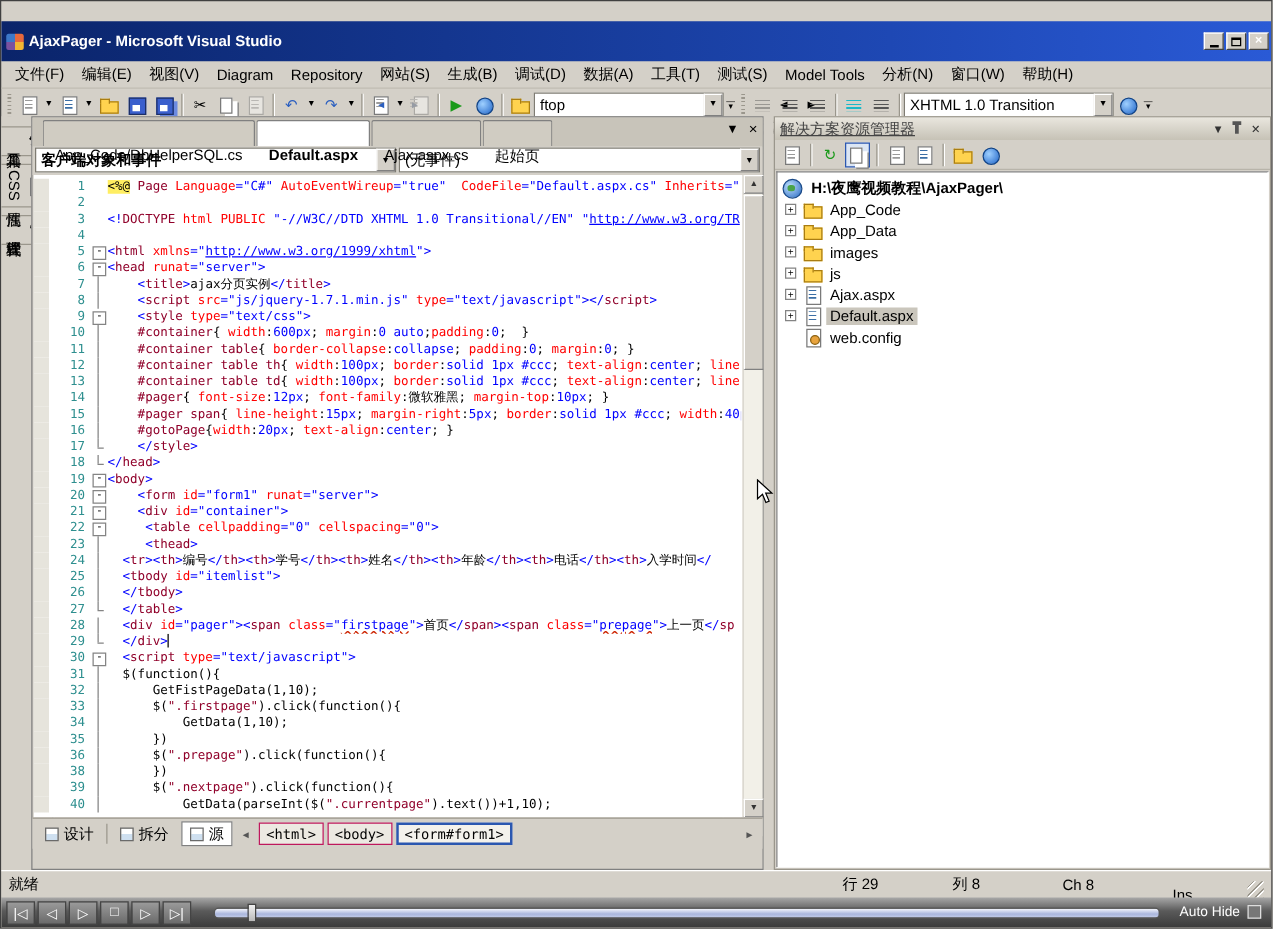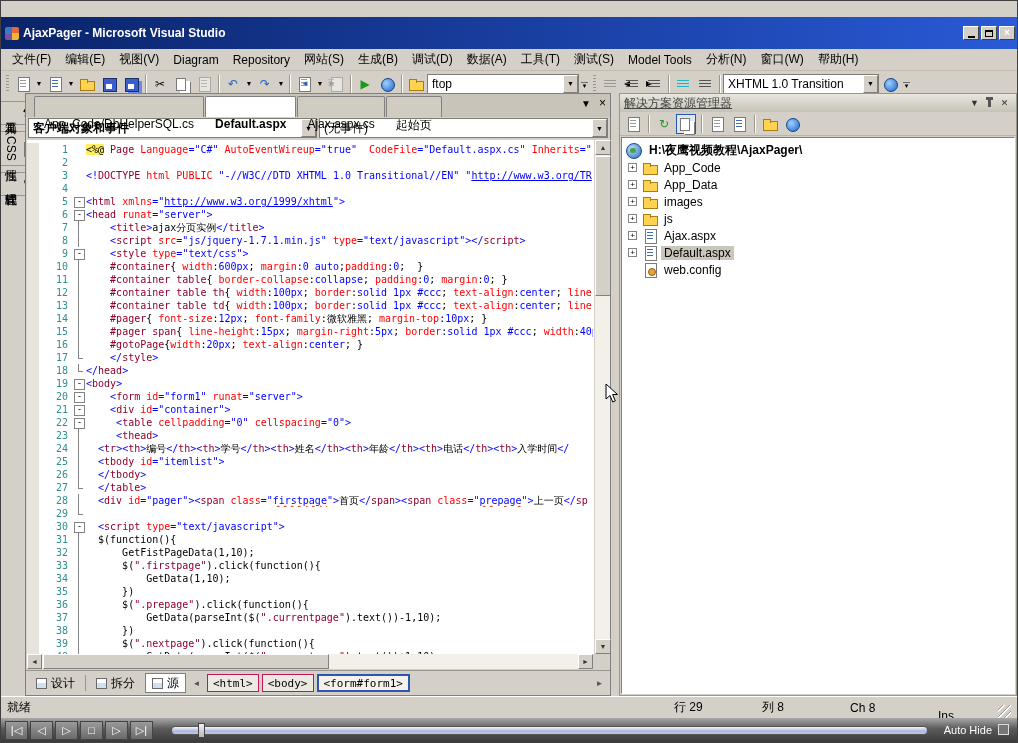--- a/index.html
+++ b/index.html
@@ -102,21 +102,21 @@
   
   .vscroll{position:absolute;right:0;top:46px;bottom:41px;width:16px;background:#f2f0e8;border-left:1px solid #d4d0c8;}
   .hscroll{position:absolute;left:1px;right:17px;bottom:26px;height:15px;background:#f2f0e8;}
   .scorner{position:absolute;right:0;bottom:26px;width:16px;height:15px;background:#d4d0c8;}
   .sbtn{position:absolute;background:#d4d0c8;border:1px solid;border-color:#fff #808080 #808080 #fff;
         display:flex;align-items:center;justify-content:center;font-size:7px;color:#333;}
   .vscroll .sbtn{width:16px;height:15px;left:0;}
   .hscroll .sbtn{width:15px;height:15px;top:0;}
   .sthumb{position:absolute;background:#d4d0c8;border:1px solid;border-color:#fff #808080 #808080 #fff;}
   
-  .viewbar{position:absolute;left:0;right:0;bottom:0;height:25px;background:#d4d0c8;border-top:1px solid #9a968c;
+  .viewbar{position:absolute;left:0;right:0;bottom:16px;height:25px;background:#d4d0c8;border-top:1px solid #9a968c;
            display:flex;align-items:center;padding:0 4px;gap:4px;}
   .vbtn{display:flex;align-items:center;gap:4px;padding:2px 6px;height:20px;}
   .vbtn .vico{width:11px;height:11px;border:1px solid #6a6a6a;background:linear-gradient(#fff 50%,#cfe0f0 50%);}
   .vbtn.pressed{background:#fff;border:1px solid #808080;}
   .vsep{width:1px;height:16px;background:#9a968c;}
   .navarr{width:13px;height:18px;display:flex;align-items:center;justify-content:center;font-size:8px;color:#555;}
   .crumb{font-family:"DejaVu Sans Mono","Liberation Mono",monospace;font-size:11px;padding:1px 5px;height:18px;
          display:flex;align-items:center;background:#ece9e2;border:1px solid #be185d;}
   .crumb.sel{border:2px solid #2b57b0;background:#f4f2ec;}
   .crumb-right{margin-left:auto;}
@@ -280,21 +280,21 @@
         <span class="ico lines">▸</span>
       </span>
     <span class="sep"></span>
     <span class="tbtn">
         <span class="ico lines cy"></span>
       </span>
     <span class="tbtn">
         <span class="ico lines"></span>
       </span>
     <span class="sep"></span>
-    <span class="combo" style="width:156px">
+    <span class="combo" style="width:168px">
       <span class="cval">XHTML 1.0 Transition</span>
       <span class="cbtn">▼</span>
     </span>
     <span class="tbtn">
         <span class="ico globe"></span>
       </span>
     <span class="ovf">
         <i>—</i>
         <i>▾</i>
       </span>
@@ -436,29 +436,28 @@
             <div class="cl"><span class="ln">19</span><span class="fold box"></span><span class="ct"><span class="c-d">&lt;</span><span class="c-m">body</span><span class="c-d">&gt;</span></span></div>
             <div class="cl"><span class="ln">20</span><span class="fold box"></span><span class="ct"><span class="c-k">    </span><span class="c-d">&lt;</span><span class="c-m">form</span><span class="c-k"> </span><span class="c-r">id</span><span class="c-d">="form1"</span><span class="c-k"> </span><span class="c-r">runat</span><span class="c-d">="server"&gt;</span></span></div>
             <div class="cl"><span class="ln">21</span><span class="fold box"></span><span class="ct"><span class="c-k">    </span><span class="c-d">&lt;</span><span class="c-m">div</span><span class="c-k"> </span><span class="c-r">id</span><span class="c-d">="container"&gt;</span></span></div>
             <div class="cl"><span class="ln">22</span><span class="fold box"></span><span class="ct"><span class="c-k">     </span><span class="c-d">&lt;</span><span class="c-m">table</span><span class="c-k"> </span><span class="c-r">cellpadding</span><span class="c-d">="0"</span><span class="c-k"> </span><span class="c-r">cellspacing</span><span class="c-d">="0"&gt;</span></span></div>
             <div class="cl"><span class="ln">23</span><span class="fold line"></span><span class="ct"><span class="c-k">     </span><span class="c-d">&lt;</span><span class="c-m">thead</span><span class="c-d">&gt;</span></span></div>
             <div class="cl"><span class="ln">24</span><span class="fold line"></span><span class="ct"><span class="c-k">  </span><span class="c-d">&lt;</span><span class="c-m">tr</span><span class="c-d">&gt;&lt;</span><span class="c-m">th</span><span class="c-d">&gt;</span><span class="c-k">编号</span><span class="c-d">&lt;/</span><span class="c-m">th</span><span class="c-d">&gt;&lt;</span><span class="c-m">th</span><span class="c-d">&gt;</span><span class="c-k">学号</span><span class="c-d">&lt;/</span><span class="c-m">th</span><span class="c-d">&gt;&lt;</span><span class="c-m">th</span><span class="c-d">&gt;</span><span class="c-k">姓名</span><span class="c-d">&lt;/</span><span class="c-m">th</span><span class="c-d">&gt;&lt;</span><span class="c-m">th</span><span class="c-d">&gt;</span><span class="c-k">年龄</span><span class="c-d">&lt;/</span><span class="c-m">th</span><span class="c-d">&gt;&lt;</span><span class="c-m">th</span><span class="c-d">&gt;</span><span class="c-k">电话</span><span class="c-d">&lt;/</span><span class="c-m">th</span><span class="c-d">&gt;&lt;</span><span class="c-m">th</span><span class="c-d">&gt;</span><span class="c-k">入学时间</span><span class="c-d">&lt;/</span></span></div>
             <div class="cl"><span class="ln">25</span><span class="fold line"></span><span class="ct"><span class="c-k">  </span><span class="c-d">&lt;</span><span class="c-m">tbody</span><span class="c-k"> </span><span class="c-r">id</span><span class="c-d">="itemlist"&gt;</span></span></div>
             <div class="cl"><span class="ln">26</span><span class="fold line"></span><span class="ct"><span class="c-k">  </span><span class="c-d">&lt;/</span><span class="c-m">tbody</span><span class="c-d">&gt;</span></span></div>
             <div class="cl"><span class="ln">27</span><span class="fold end"></span><span class="ct"><span class="c-k">  </span><span class="c-d">&lt;/</span><span class="c-m">table</span><span class="c-d">&gt;</span></span></div>
             <div class="cl"><span class="ln">28</span><span class="fold line"></span><span class="ct"><span class="c-k">  </span><span class="c-d">&lt;</span><span class="c-m">div</span><span class="c-k"> </span><span class="c-r">id</span><span class="c-d">="pager"&gt;&lt;</span><span class="c-m">span</span><span class="c-k"> </span><span class="c-r">class</span><span class="c-d">="</span><span class="c-q">firstpage</span><span class="c-d">"&gt;</span><span class="c-k">首页</span><span class="c-d">&lt;/</span><span class="c-m">span</span><span class="c-d">&gt;&lt;</span><span class="c-m">span</span><span class="c-k"> </span><span class="c-r">class</span><span class="c-d">="</span><span class="c-q">prepage</span><span class="c-d">"&gt;</span><span class="c-k">上一页</span><span class="c-d">&lt;/</span><span class="c-m">sp</span></span></div>
-            <div class="cl"><span class="ln">29</span><span class="fold end"></span></div>
+            <div class="cl"><span class="ln">29</span><span class="fold end"></span><span class="ct"><span class="c-k">  </span><span class="c-d">&lt;/</span><span class="c-m">div</span><span class="c-d">&gt;</span><span class="caret"></span></span></div>
             <div class="cl"><span class="ln">30</span><span class="fold box"></span><span class="ct"><span class="c-k">  </span><span class="c-d">&lt;</span><span class="c-m">script</span><span class="c-k"> </span><span class="c-r">type</span><span class="c-d">="text/javascript"&gt;</span></span></div>
             <div class="cl"><span class="ln">31</span><span class="fold line"></span><span class="ct"><span class="c-k">  $(function(){</span></span></div>
             <div class="cl"><span class="ln">32</span><span class="fold line"></span><span class="ct"><span class="c-k">      GetFistPageData(1,10);</span></span></div>
             <div class="cl"><span class="ln">33</span><span class="fold line"></span><span class="ct"><span class="c-k">      $(</span><span class="c-m">".firstpage"</span><span class="c-k">).click(function(){</span></span></div>
             <div class="cl"><span class="ln">34</span><span class="fold line"></span><span class="ct"><span class="c-k">          GetData(1,10);</span></span></div>
             <div class="cl"><span class="ln">35</span><span class="fold line"></span><span class="ct"><span class="c-k">      })</span></span></div>
             <div class="cl"><span class="ln">36</span><span class="fold line"></span><span class="ct"><span class="c-k">      $(</span><span class="c-m">".prepage"</span><span class="c-k">).click(function(){</span></span></div>
-            <div class="cl"><span class="ln">37</span><span class="fold line"></span><span class="ct"><span class="c-k">          GetData(parseInt($(</span><span class="c-m">".currentpage"</span><span class="c-k">).text())-1,10);</span></span></div>
             <div class="cl"><span class="ln">38</span><span class="fold line"></span><span class="ct"><span class="c-k">      })</span></span></div>
             <div class="cl"><span class="ln">39</span><span class="fold line"></span><span class="ct"><span class="c-k">      $(</span><span class="c-m">".nextpage"</span><span class="c-k">).click(function(){</span></span></div>
             <div class="cl"><span class="ln">40</span><span class="fold line"></span><span class="ct"><span class="c-k">          GetData(parseInt($(</span><span class="c-m">".currentpage"</span><span class="c-k">).text())+1,10);</span></span></div>
           </div>
       </div>
 
       <div class="vscroll">
         <span class="sbtn" style="top:0">▲</span>
         <span class="sthumb" style="left:0;top:16px;width:16px;height:140px"></span>
         <span class="sbtn" style="bottom:0">▼</span>

